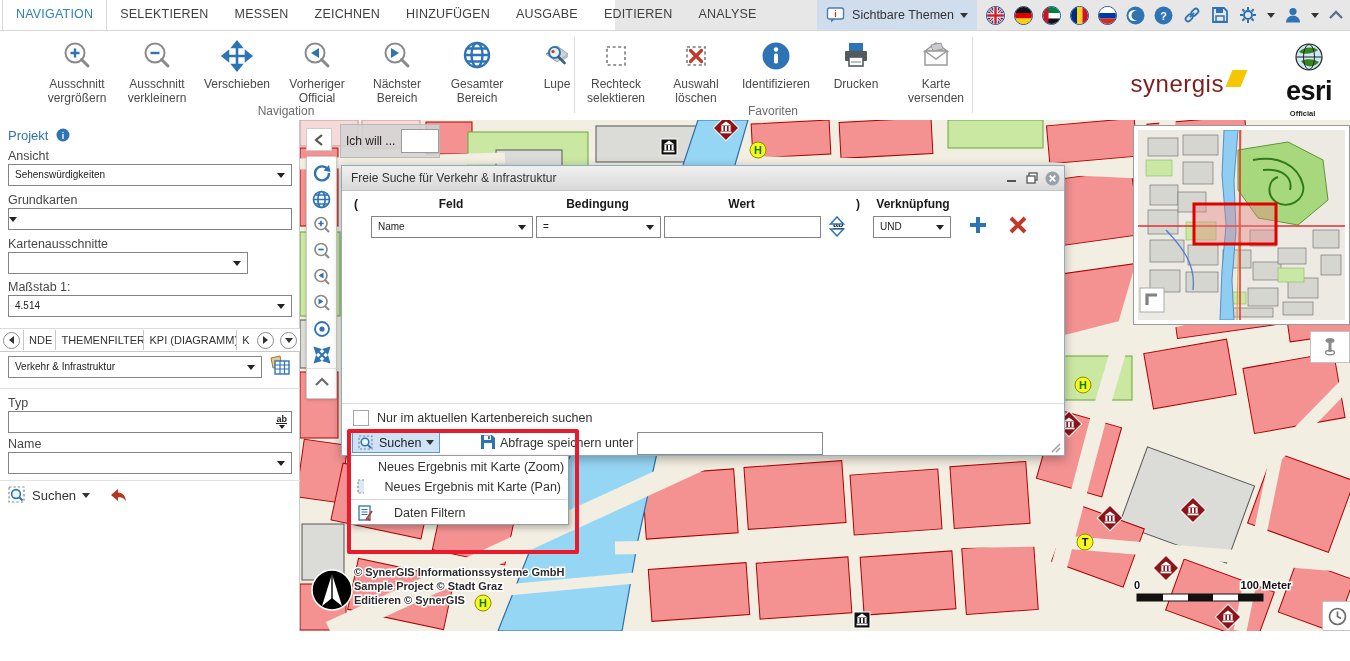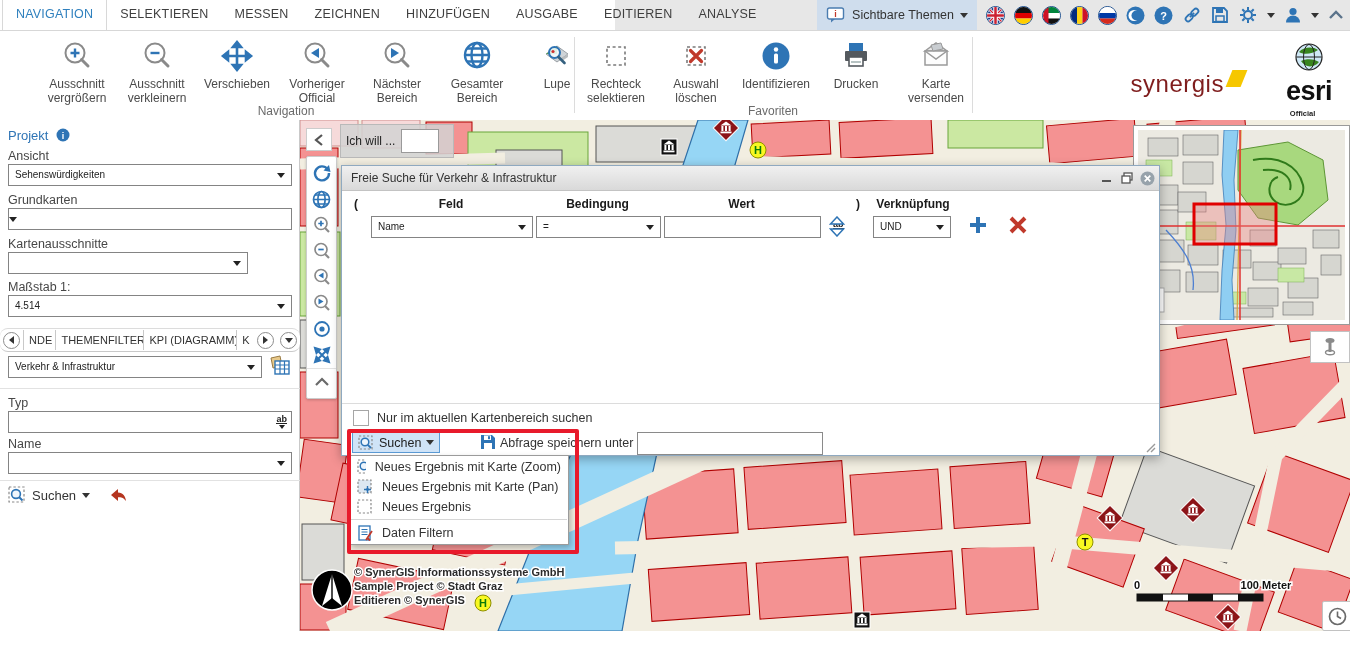--- a/index.html
+++ b/index.html
@@ -37,59 +37,59 @@
   #sidebar{left:0;top:120px;width:300px;height:511px;background:#fff;border-right:1px solid #c9c9c9;box-sizing:border-box;}
   .slabel{position:absolute;font-size:12.5px;color:#474747;}
   .select{position:absolute;height:20px;border:1px solid #848484;background:#fff;display:flex;align-items:center;}
   .select .sval{flex:1;font-size:10px;color:#222;padding-left:6px;line-height:20px;white-space:nowrap;overflow:hidden;}
   .select .scaret{width:0;height:0;border-left:4px solid transparent;border-right:4px solid transparent;border-top:5px solid #222;margin-right:6px;}
   .tinput{position:absolute;height:20px;border:1px solid #848484;background:#fff;display:flex;align-items:center;}
   .tinput input{flex:1;border:0;outline:0;height:16px;font-size:12.5px;font-family:inherit;padding-left:5px;background:transparent;}
   .abico{display:flex;flex-direction:column;align-items:center;margin-right:4px;line-height:8px;}
   .abico .ab{font-size:9px;font-weight:bold;color:#222;border-bottom:1px solid #222;}
   .abico .dn{width:0;height:0;border-left:3px solid transparent;border-right:3px solid transparent;border-top:4px solid #222;margin-top:1px;}
-  #tabstrip{position:absolute;left:0;top:208px;width:300px;height:22px;border-top:1px solid #dcdcdc;border-bottom:1px solid #c9c9c9;display:flex;align-items:center;background:#fff;border-radius:8px;}
+  #tabstrip{position:absolute;left:0;top:208px;width:300px;height:22px;border-top:1px solid #dcdcdc;border-bottom:1px solid #c9c9c9;display:flex;align-items:center;background:#fff;}
   .cbtn{width:15px;height:15px;border:1px solid #8d8d8d;border-radius:50%;display:flex;align-items:center;justify-content:center;margin:0 3px;flex:none;}
   .tri-l{width:0;height:0;border-top:4px solid transparent;border-bottom:4px solid transparent;border-right:5px solid #333;}
   .tri-r{width:0;height:0;border-top:4px solid transparent;border-bottom:4px solid transparent;border-left:5px solid #333;}
   .tri-d{width:0;height:0;border-left:4px solid transparent;border-right:4px solid transparent;border-top:5px solid #333;}
   .stab{font-size:11px;color:#333;padding:0 5px;border-left:1px solid #c9c9c9;line-height:20px;white-space:nowrap;overflow:hidden;}
   .hr{position:absolute;left:0;width:300px;border-top:1px solid #e2e2e2;}
   #sb-search{position:absolute;left:8px;top:366px;display:flex;align-items:center;gap:6px;}
   #sb-search .slbl{font-size:13px;color:#333;}
   
   #maparea{left:300px;top:120px;width:1050px;height:511px;overflow:hidden;background:#f2eee1;}
-  #ichwill{left:40px;top:4px;width:114px;height:34px;background:rgba(210,210,210,.85);border:1px solid #b9b9b9;display:flex;align-items:center;gap:6px;padding:0 5px;box-sizing:border-box;z-index:5;}
+  #ichwill{left:40px;top:4px;width:100px;height:34px;background:rgba(210,210,210,.85);border:1px solid #b9b9b9;display:flex;align-items:center;gap:6px;padding:0 5px;box-sizing:border-box;z-index:5;}
   #ichwill .iwl{font-size:12px;color:#222;white-space:nowrap;}
   #ichwill input{width:32px;height:20px;border:1px solid #9a9a9a;font-size:12px;}
   #collapse-left{left:6px;top:8px;width:24px;height:21px;background:#fff;border:1px solid #ccc;display:flex;align-items:center;justify-content:center;z-index:6;}
   #vtoolbar{left:6px;top:36px;width:29px;background:#fff;border:1px solid #ccc;border-radius:2px;display:flex;flex-direction:column;align-items:center;padding:3px 0;z-index:6;box-shadow:0 1px 3px rgba(0,0,0,.2);}
   .vtb{height:26px;display:flex;align-items:center;justify-content:center;width:100%;}
   .vtb.divtop{border-top:1px solid #e3e3e3;}
   
-  #dialog{left:41px;top:45px;width:819px;height:291px;background:#fff;border:1px solid #8fa9c0;box-shadow:0 3px 10px rgba(0,0,0,.3);z-index:10;box-sizing:border-box;}
+  #dialog{left:41px;top:45px;width:724px;height:291px;background:#fff;border:1px solid #8fa9c0;box-shadow:0 3px 10px rgba(0,0,0,.3);z-index:10;box-sizing:border-box;}
   #dlg-title{position:absolute;left:0;top:0;right:0;height:24px;background:linear-gradient(#f0f0f0,#d9d9d9);border-bottom:1px solid #c3c3c3;display:flex;align-items:center;}
   #dlg-title .ttl{font-size:12px;color:#333;padding-left:9px;flex:1;}
   .wbtn{width:16px;height:16px;display:flex;align-items:center;justify-content:center;margin-right:4px;}
   .dhead{position:absolute;top:31px;font-size:12px;font-weight:bold;color:#1a1a1a;text-align:center;}
   .plus-ic,.x-ic{position:absolute;top:49px;}
   #dlg-sep{position:absolute;left:0;right:0;top:237px;border-top:1px solid #dcdcdc;}
   #dlg-check{position:absolute;left:11px;top:244px;display:flex;align-items:center;gap:8px;}
   #dlg-check .box{width:14px;height:14px;border:1px solid #a6a6a6;background:#fff;}
   #dlg-check .clbl{font-size:12.5px;color:#333;}
   #dlg-buttons{position:absolute;left:0;top:264px;right:0;height:26px;}
   #btn-suchen{position:absolute;left:10px;top:2px;height:21px;display:flex;align-items:center;gap:5px;padding:0 5px;background:#cfe3f7;border:1px solid #5b9bd5;box-sizing:border-box;}
   #btn-suchen .sl{font-size:12.5px;color:#222;}
   #save-ic{position:absolute;left:138px;top:4px;}
   #save-lbl{position:absolute;left:158px;top:6px;font-size:12.5px;color:#333;white-space:nowrap;}
   #save-input{position:absolute;left:295px;top:2px;width:180px;height:19px;border:1px solid #8a8a8a;font-size:12px;font-family:inherit;}
   #grip{position:absolute;right:3px;bottom:3px;}
   
   #searchmenu{left:49px;top:335px;width:218px;background:#fff;border:1px solid #9b9b9b;box-shadow:2px 3px 6px rgba(0,0,0,.25);z-index:20;padding:1px 0;}
-  .mitem{height:20px;display:flex;align-items:center;gap:9px;padding:0 7px;font-size:12.5px;color:#333;white-space:nowrap;}
+  .mitem{height:20px;display:flex;align-items:center;gap:21px;padding:0 7px;font-size:12.5px;color:#333;white-space:nowrap;}
   .msep{border-top:1px solid #d6d6d6;margin:2px 1px;}
   
   #redrect{left:47px;top:309px;width:224px;height:117px;border:4px solid #e81a2b;border-radius:2px;z-index:30;pointer-events:none;}
   
   #overview{left:833px;top:5px;width:207px;height:190px;background:#fff;border:1px solid #9a9a9a;padding:4px;z-index:8;}
   
   #pinbox{left:1010px;top:211px;width:38px;height:30px;background:#fff;border:1px solid #c2c2c2;display:flex;align-items:center;justify-content:center;z-index:7;}
   #clockbox{left:1022px;top:481px;width:28px;height:28px;background:#fff;border:1px solid #c2c2c2;border-radius:2px;display:flex;align-items:center;justify-content:center;z-index:7;}
 </style>
 </head>
@@ -809,26 +809,20 @@
     </div>
     <div class="mitem">
       <svg width="16" height="16">
           <rect x="1" y="1" width="13" height="13" fill="#dde8f2" stroke="#8a8a8a" stroke-width="1.2" stroke-dasharray="2.2,1.8"></rect>
           <g stroke="#2e74b5" stroke-width="1.4">
             <path d="M10.5,7 V14 M7,10.5 H14" fill="none"></path>
           </g>
           <circle cx="10.5" cy="10.5" r="1.4" fill="#2e74b5"></circle>
         </svg>
       <span>Neues Ergebnis mit Karte (Pan)</span>
-    </div>
-    <div class="mitem">
-      <svg width="16" height="16">
-          <rect x="1" y="1" width="13" height="13" fill="none" stroke="#8a8a8a" stroke-width="1.2" stroke-dasharray="2.2,1.8"></rect>
-        </svg>
-      <span>Neues Ergebnis</span>
     </div>
     <div class="msep"></div>
     <div class="mitem" style="height:21px;">
       <svg width="16" height="16">
           <rect x="2" y="1" width="11" height="14" fill="#fff" stroke="#2e74b5" stroke-width="1.3"></rect>
           <path d="M4.5,4.5 H10.5 M4.5,7 H10.5 M4.5,9.5 H10.5" stroke="#2e74b5" stroke-width="1"></path>
           <path d="M15,6 L9,15 M11,13.5 L13,15.5" stroke="#c0392b" stroke-width="1.8"></path>
         </svg>
       <span>Daten Filtern</span>
     </div>

